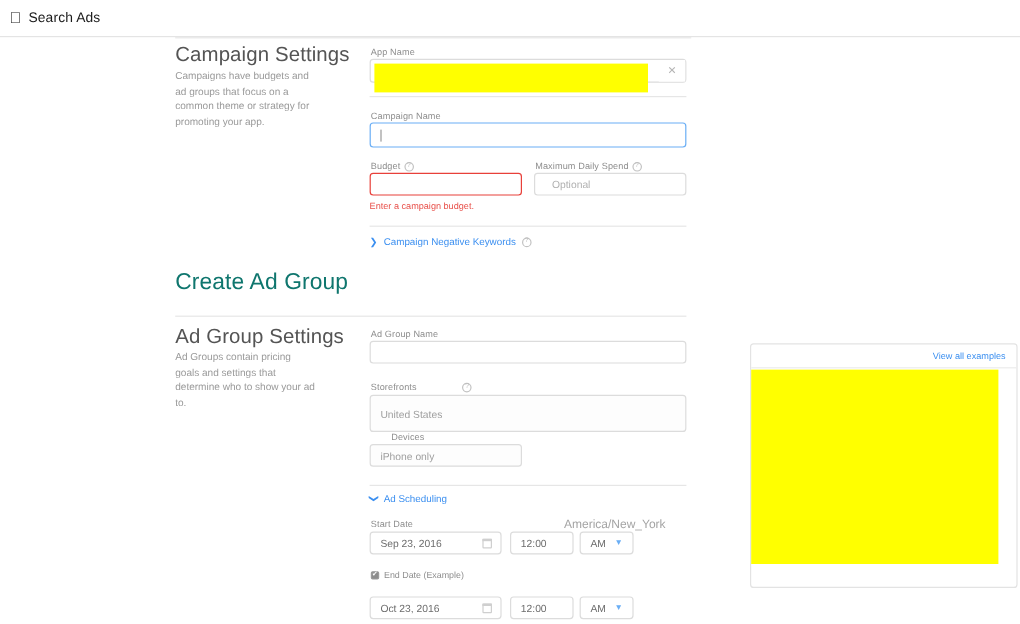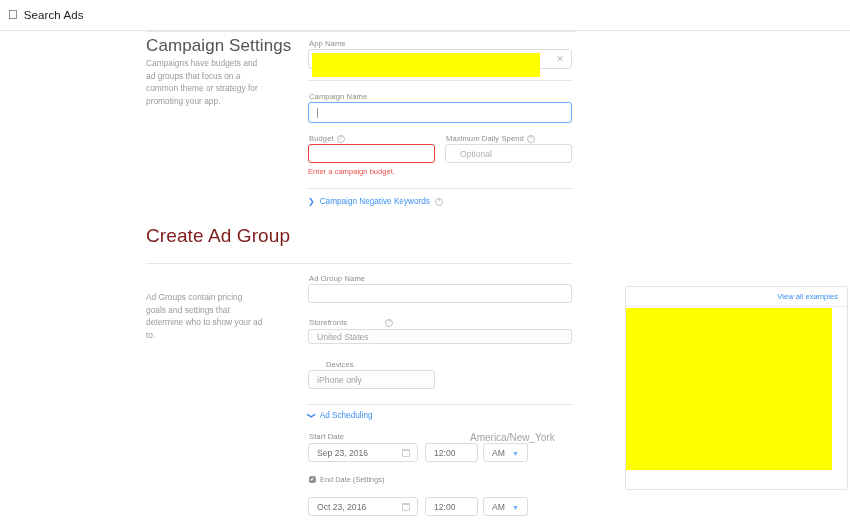--- a/index.html
+++ b/index.html
@@ -33,21 +33,21 @@
   .content { position:absolute; left:0; top:31px; width:850px; height:489px; }
 
   .rule {
     position:absolute; height:1px; background:#e6e6e6;
   }
 
   .sec-title {
     position:absolute;
     font-size:17px; color:#545454; font-weight:400; letter-spacing:.1px;
   }
-  .sec-title.big { font-size:19px; color:#7f1d1d; }
+  .sec-title.big { font-size:19px; color:#0f766e; }
   .sec-desc {
     position:absolute; width:118px;
     font-size:8.4px; line-height:1.5; color:#9a9a9a;
   }
 
   
   .fld-label {
     position:absolute; font-size:7.6px; color:#8e8e8e; letter-spacing:.1px;
     white-space:nowrap; display:flex; align-items:center; gap:3px;
   }
@@ -186,32 +186,33 @@
     <div class="link" style="left:308px; top:166px;">
       <span class="chev">❯</span>
       <span>Campaign Negative Keywords</span>
       <span class="help">?</span>
     </div>
 
     <div class="sec-title big" style="left:146px; top:194px;">Create Ad Group</div>
 
     <div class="rule" style="left:146px; top:232px; width:426px;"></div>
 
+    <div class="sec-title" style="left:146px; top:240px;">Ad Group Settings</div>
     <div class="sec-desc" style="left:146px; top:260px;">Ad Groups contain pricing goals and settings that determine who to show your ad to.</div>
 
     <div class="fld-label" style="left:309px; top:243px;">
       <span>Ad Group Name</span>
     </div>
     <div class="input" style="left:308px; top:253px; width:264px; height:19px;"></div>
 
     <div class="fld-label" style="left:309px; top:287px;gap:38px;">
       <span>Storefronts</span>
       <span class="help">?</span>
     </div>
-    <div class="input grey" style="left:308px; top:298px; width:264px; height:15px;">
+    <div class="input grey" style="left:308px; top:298px; width:264px; height:31px;">
       <span>United States</span>
     </div>
 
     <div class="fld-label" style="left:309px; top:329px;margin-left:17px;">
       <span>Devices</span>
     </div>
     <div class="input grey" style="left:308px; top:339px; width:127px; height:19px;">
       <span>iPhone only</span>
     </div>
 
@@ -234,21 +235,21 @@
     <div class="input" style="left:425px; top:412px; width:53px; height:19px;">
       <span>12:00</span>
     </div>
     <div class="input" style="left:483px; top:412px; width:45px; height:19px;">
       <span>AM</span>
       <span class="sel-chev">▼</span>
     </div>
 
     <div class="cbx-row" style="left:309px; top:444px;">
       <span class="cbx"></span>
-      <span class="cbx-label">End Date (Settings)</span>
+      <span class="cbx-label">End Date (Example)</span>
     </div>
 
     <div class="input" style="left:308px; top:466px; width:110px; height:19px;">
       <span>Oct 23, 2016</span>
       <span class="cal-ico"></span>
     </div>
     <div class="input" style="left:425px; top:466px; width:53px; height:19px;">
       <span>12:00</span>
     </div>
     <div class="input" style="left:483px; top:466px; width:45px; height:19px;">

